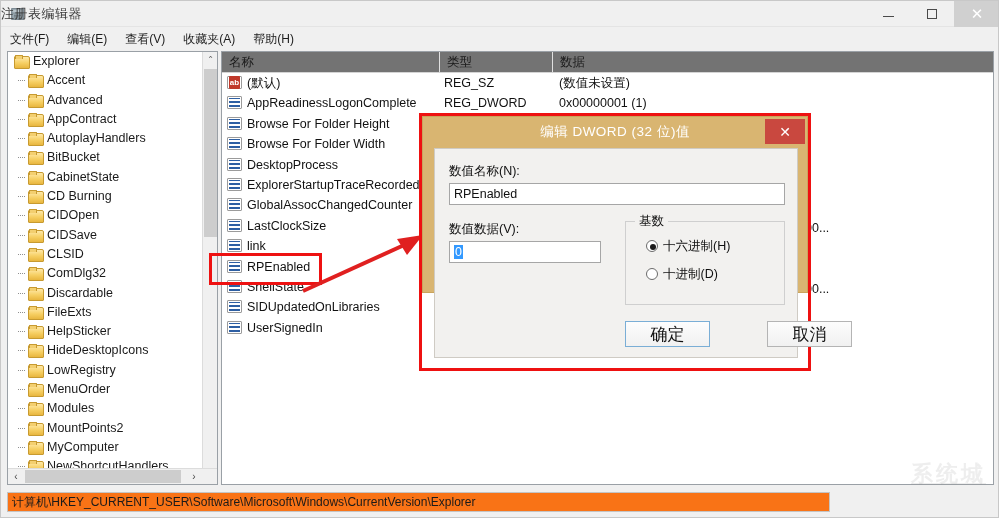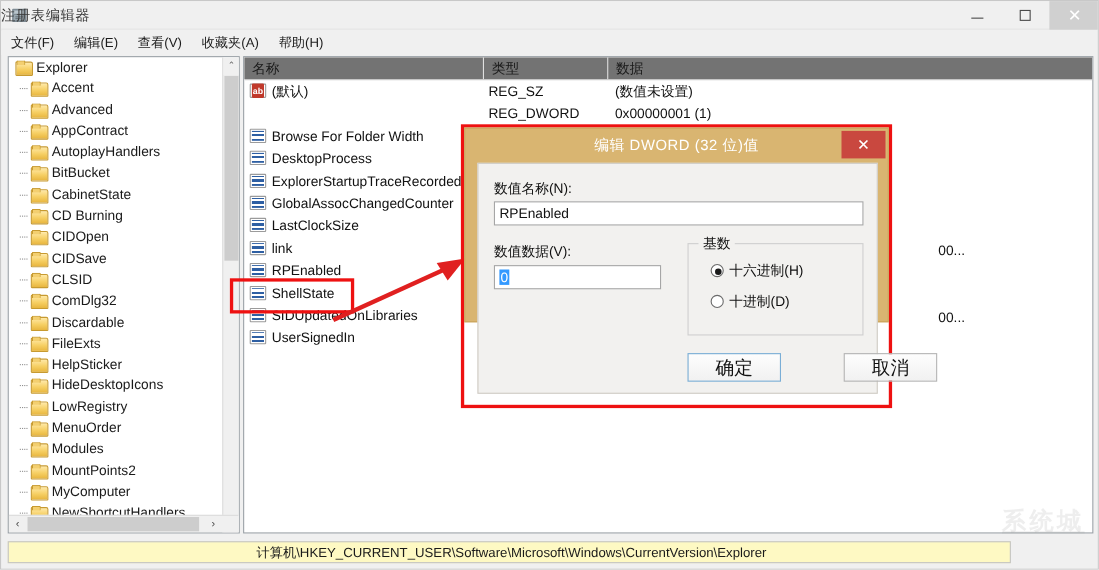--- a/index.html
+++ b/index.html
@@ -151,28 +151,28 @@
     background: #c0392b; width: 11px; text-align: center; font-weight: bold;
     border-radius: 1px;
   }
   .vicon.dw::after {
     content: ""; position: absolute; left: 1px; top: 1px; width: 11px; height: 9px;
     background:
       repeating-linear-gradient(0deg,#2e5fa3 0px,#2e5fa3 2px,#ffffff 2px,#ffffff 4px);
   }
 
   
-  .peek { position: absolute; font-size: 12.5px; color: #111; margin-left: 48px; }
+  .peek { position: absolute; font-size: 12.5px; color: #111; }
 
   
   .statusbar {
-    position: absolute; left: 6px; bottom: 5px; width: 912px; height: 20px;
-    border: 1px solid #c4c4c4; background: #fef9c3;
+    position: absolute; left: 6px; bottom: 5px; width: 823px; height: 20px;
+    border: 1px solid #c4c4c4; background: #f97316;
     font-size: 12px; color: #1a1a1a; line-height: 19px; padding-left: 4px;
-    white-space: nowrap; overflow: hidden; text-align: center;
+    white-space: nowrap; overflow: hidden;
   }
 
   
   .watermark {
     position: absolute; right: 12px; bottom: 28px;
     font-size: 22px; color: rgba(150,150,150,0.16);
     letter-spacing: 3px; pointer-events: none; user-select: none;
     font-weight: bold;
     text-decoration: underline;
   }
@@ -325,22 +325,26 @@
       <div class="hcell" style="left:331px;width:440px;border-right:none;">数据</div>
     </div>
 
     <div class="lrows">
       <div class="lrow">
         <span class="name"><span class="vicon sz"></span><span>(默认)</span></span>
         <span class="type">REG_SZ</span>
         <span class="data">(数值未设置)</span>
       </div>
       <div class="lrow">
+        <span class="name"><span class="vicon dw"></span><span>AppReadinessLogonComplete</span></span>
         <span class="type">REG_DWORD</span>
         <span class="data">0x00000001 (1)</span>
+      </div>
+      <div class="lrow">
+        <span class="name"><span class="vicon dw"></span><span>Browse For Folder Height</span></span>
       </div>
       <div class="lrow">
         <span class="name"><span class="vicon dw"></span><span>Browse For Folder Width</span></span>
       </div>
       <div class="lrow">
         <span class="name"><span class="vicon dw"></span><span>DesktopProcess</span></span>
       </div>
       <div class="lrow">
         <span class="name"><span class="vicon dw"></span><span>ExplorerStartupTraceRecorded</span></span>
       </div>

